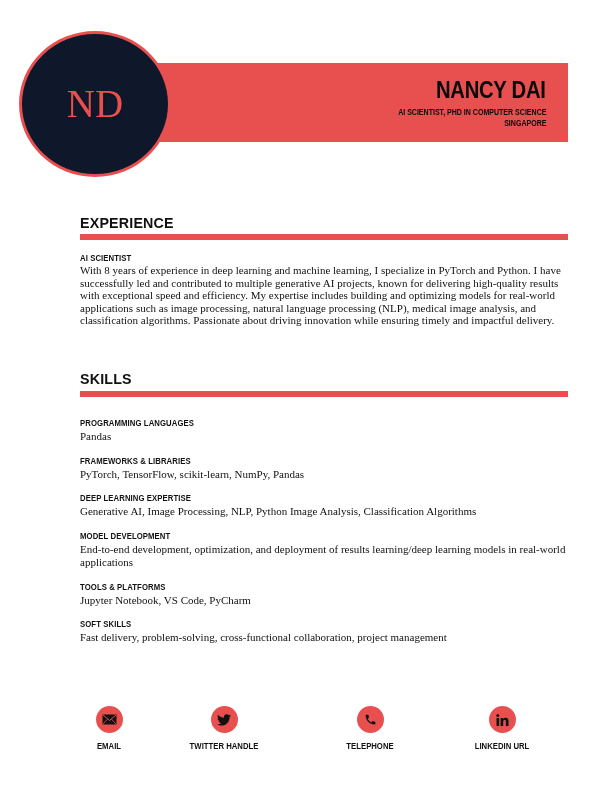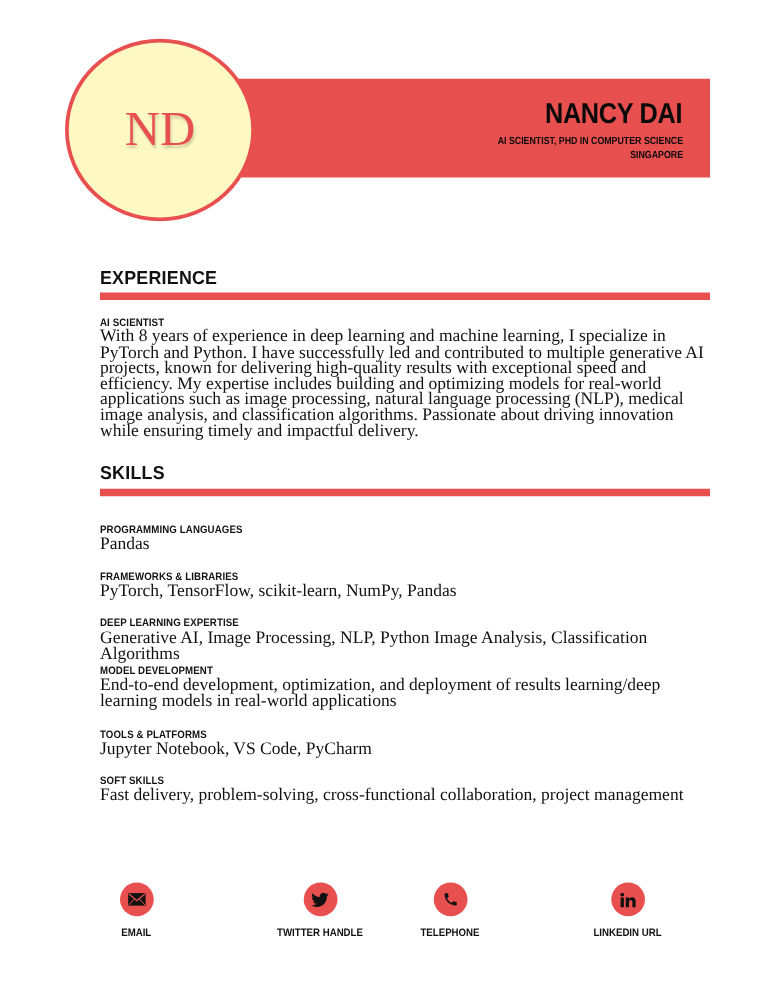--- a/index.html
+++ b/index.html
@@ -1,25 +1,25 @@
 <!DOCTYPE html>
 <html><head>
 <meta charset="utf-8">
 <style>
   html, body { margin:0; padding:0; background:#ffffff; }
   body { width:612px; height:792px; position:relative; overflow:hidden; font-family:"Liberation Sans", sans-serif; color:#111; }
   .banner { position:absolute; left:150px; top:63px; width:418px; height:79px; background:#E85050; }
-  .monogram { position:absolute; left:52px; top:31px; width:146px; height:140px; border:3px solid #E85050; border-radius:50%; background:#fef9c3; box-sizing:content-box; display:flex; align-items:center; justify-content:center; }
+  .monogram { position:absolute; left:19px; top:31px; width:146px; height:140px; border:3px solid #E85050; border-radius:50%; background:#0f172a; box-sizing:content-box; display:flex; align-items:center; justify-content:center; }
   .monogram span { font-family:"Liberation Serif", "DejaVu Serif", serif; font-size:39px; color:#E85050; letter-spacing:0px; text-shadow:1px 2px 2px rgba(0,0,0,0.18); margin-top:-2px; }
   .name { position:absolute; right:66px; top:77px; font-size:23px; font-weight:bold; color:#0a0a0a; letter-spacing:-0.3px; transform:scaleX(0.88); transform-origin:right center; white-space:nowrap; }
   .subtitle { position:absolute; right:66px; top:107px; text-align:right; font-size:8.2px; font-weight:bold; line-height:11px; color:#0a0a0a; transform:scaleX(0.86); transform-origin:right center; white-space:nowrap; }
   .section-title { position:absolute; left:80px; font-size:15px; font-weight:bold; color:#111; letter-spacing:0.2px; transform:scaleX(0.95); transform-origin:left center; }
   .rule { position:absolute; left:80px; width:488px; height:6px; background:#E85050; }
   .label { position:absolute; left:80px; font-size:8.6px; font-weight:bold; color:#111; transform:scaleX(0.9); transform-origin:left center; white-space:nowrap; letter-spacing:0.1px; }
-  .body-text { position:absolute; left:80px; width:492px; font-family:"Liberation Serif", "DejaVu Serif", serif; font-size:14px; line-height:12.6px; color:#111; }
+  .body-text { position:absolute; left:80px; width:492px; font-family:"Liberation Serif", "DejaVu Serif", serif; font-size:11px; line-height:12.6px; color:#111; }
   .contact { position:absolute; top:706px; width:120px; text-align:center; }
   .contact .dot { width:27px; height:27px; border-radius:50%; background:#E85050; margin:0 auto; display:flex; align-items:center; justify-content:center; }
   .contact .clabel { margin-top:8px; font-size:8.6px; font-weight:bold; color:#111; transform:scaleX(0.9); white-space:nowrap; }
   svg { display:block; }
 </style>
 </head>
 <body>
 
 <div class="banner"></div>
 <div class="monogram">
@@ -61,30 +61,30 @@
   <div class="dot">
     <svg width="15" height="11" viewBox="0 0 15 11">
       <rect x="0.5" y="0.5" width="14" height="10" fill="#111"></rect>
       <path d="M1 1 L7.5 6.5 L14 1" stroke="#E85050" stroke-width="1" fill="none"></path>
       <path d="M1 10 L5.5 5.2 M14 10 L9.5 5.2" stroke="#E85050" stroke-width="0.8" fill="none"></path>
     </svg>
   </div>
   <div class="clabel">EMAIL</div>
 </div>
 
-<div class="contact" style="left:196px;">
+<div class="contact" style="left:164px;">
   <div class="dot">
     <svg width="14" height="12" viewBox="0 0 24 20">
       <path fill="#111" d="M24 2.4c-.9.4-1.8.6-2.8.8 1-.6 1.8-1.6 2.2-2.7-1 .6-2 1-3.1 1.2C19.4.7 18.1 0 16.6 0c-2.7 0-4.9 2.2-4.9 4.9 0 .4 0 .8.1 1.1C7.7 5.8 4.1 3.9 1.7.9c-.4.7-.7 1.6-.7 2.5 0 1.7.9 3.2 2.2 4.1-.8 0-1.6-.2-2.2-.6v.1c0 2.4 1.7 4.4 3.9 4.8-.4.1-.8.2-1.3.2-.3 0-.6 0-.9-.1.6 2 2.4 3.4 4.6 3.4-1.7 1.3-3.8 2.1-6.1 2.1-.4 0-.8 0-1.2-.1 2.2 1.4 4.8 2.2 7.5 2.2 9.1 0 14-7.5 14-14v-.6c1-.7 1.8-1.6 2.5-2.5z"></path>
     </svg>
   </div>
   <div class="clabel">TWITTER HANDLE</div>
 </div>
 
-<div class="contact" style="left:300px;">
+<div class="contact" style="left:310px;">
   <div class="dot">
     <svg width="13" height="13" viewBox="0 0 24 24">
       <path fill="#111" d="M6.6 10.8c1.4 2.8 3.8 5.1 6.6 6.6l2.2-2.2c.3-.3.7-.4 1-.2 1.1.4 2.3.6 3.6.6.6 0 1 .4 1 1V20c0 .6-.4 1-1 1C10.6 21 3 13.4 3 4c0-.6.4-1 1-1h3.5c.6 0 1 .4 1 1 0 1.3.2 2.5.6 3.6.1.3 0 .7-.2 1L6.6 10.8z"></path>
     </svg>
   </div>
   <div class="clabel">TELEPHONE</div>
 </div>
 
 <div class="contact" style="left:442px;">
   <div class="dot">

